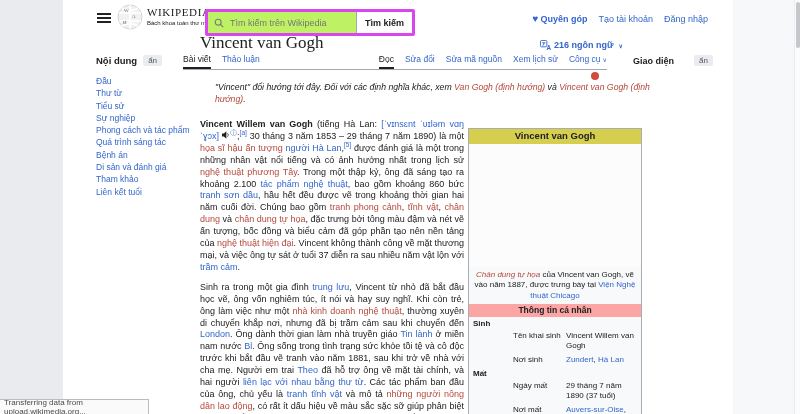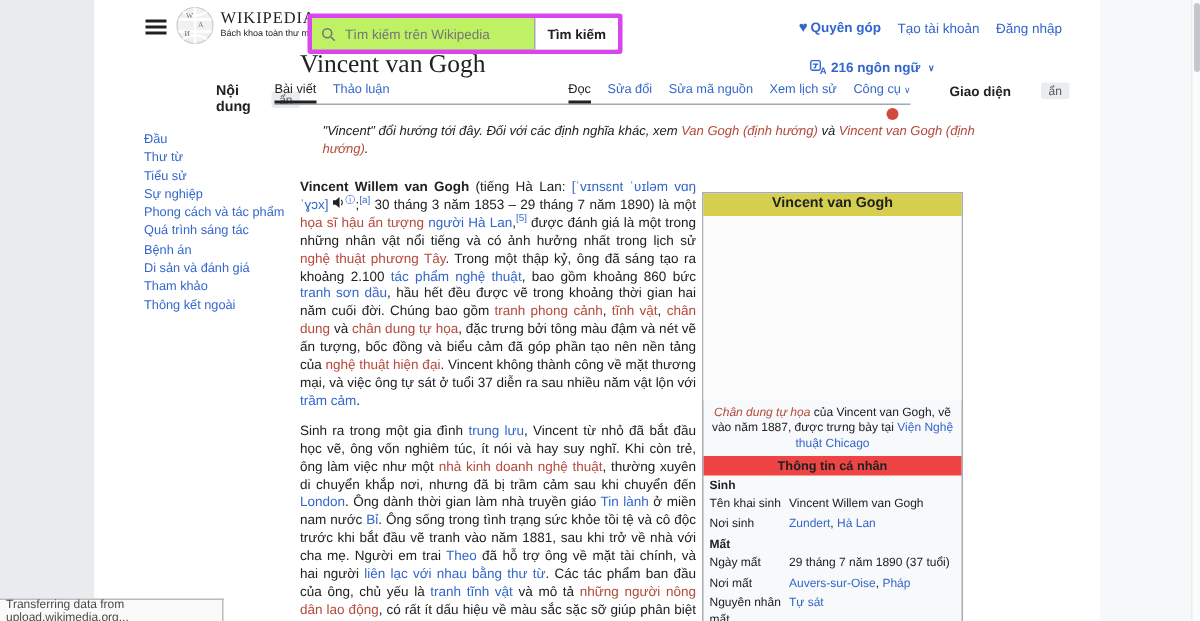--- a/index.html
+++ b/index.html
@@ -28,21 +28,21 @@
   .search-btn{height:21px;border-left:1px solid #a2a9b1;background:#fff;font-weight:bold;
     font-size:9px;padding:0 8px;display:flex;align-items:center;cursor:pointer;white-space:nowrap;}
   .header-right{position:absolute;top:13px;left:478px;width:167px;display:flex;gap:11px;
     align-items:center;justify-content:flex-end;font-size:9px;white-space:nowrap;}
   .header-right .hlink{color:#3366cc;cursor:pointer;}
   .donate{font-weight:bold;}
   .heart{color:#3366cc;font-size:10px;margin-right:2px;}
 
   
   .toc{position:absolute;left:33px;top:55px;width:104px;}
-  .toc-head{display:flex;align-items:center;gap:6px;margin-left:48px;}
+  .toc-head{display:flex;align-items:center;gap:6px;}
   .toc-title{font-weight:bold;font-size:9.5px;}
   .pill{font-size:8px;color:#54595d;background:#eaecf0;border-radius:2px;padding:1px 5px;cursor:pointer;}
   .toc-list{margin-top:9px;}
   .toc-item{font-size:8.5px;color:#3366cc;line-height:12.3px;white-space:nowrap;cursor:pointer;}
 
   
   .page-title{position:absolute;left:137px;top:33px;font-family:"Liberation Serif",serif;
     font-size:17px;color:#202122;}
   .langs{position:absolute;top:40px;left:430px;width:130px;display:flex;justify-content:flex-end;
     align-items:center;gap:3px;color:#3366cc;font-size:9px;font-weight:bold;cursor:pointer;white-space:nowrap;}
@@ -72,24 +72,24 @@
   .sg-n{font-style:normal;}
   .sg-s{color:#3366cc;font-size:6.5px;vertical-align:super;line-height:0;cursor:pointer;}
   .spk{display:inline-block;cursor:pointer;}
 
   
   .infobox{position:absolute;left:405px;top:128px;width:172px;background:#f8f9fa;
     border:1px solid #a7adb5;font-size:8px;line-height:10.5px;}
   .ib-title{background:#d6ce4e;font-weight:bold;font-size:9.5px;text-align:center;padding:2px 0;}
   .ib-image{height:123px;background:#fcfcfc;}
   .ib-caption{padding:3px 5px;text-align:center;}
-  .ib-bar{background:#ef4444;font-weight:bold;font-size:8.5px;text-align:center;padding:1px 0;}
+  .ib-bar{background:#fca5a5;font-weight:bold;font-size:8.5px;text-align:center;padding:1px 0;}
   .ib-section{font-weight:bold;padding:2px 4px 0 4px;}
   .ib-row{display:flex;padding:1.5px 4px;}
-  .ib-label{width:48px;flex:0 0 auto;color:#202122;}
+  .ib-label{width:48px;flex:0 0 auto;color:#202122;margin-left:40px;}
   .ib-value{flex:1;padding-left:5px;}
 
   
   .statusbar{position:absolute;left:0;bottom:0;width:144px;height:14px;background:#fafafa;
     border-top:1px solid #bbb;border-right:1px solid #bbb;font-size:8px;color:#4a4a4a;
     display:flex;align-items:center;padding-left:4px;z-index:5;}
 </style>
 </head>
 <body>
 
@@ -134,21 +134,21 @@
     <div class="toc-list" id="toc-list">
         <div class="toc-item">Đầu</div>
         <div class="toc-item">Thư từ</div>
         <div class="toc-item">Tiểu sử</div>
         <div class="toc-item">Sự nghiệp</div>
         <div class="toc-item">Phong cách và tác phẩm</div>
         <div class="toc-item">Quá trình sáng tác</div>
         <div class="toc-item">Bệnh án</div>
         <div class="toc-item">Di sản và đánh giá</div>
         <div class="toc-item">Tham khảo</div>
-        <div class="toc-item">Thông kết ngoài</div>
+        <div class="toc-item">Liên kết tuổi</div>
       </div>
   </div>
 
   <div class="page-title">Vincent van Gogh</div>
   <div class="langs">
     <svg width="11" height="10" viewBox="0 0 12 11">
       <rect x="0.5" y="0.5" width="7" height="7" rx="1.2" fill="none" stroke="#3366cc" stroke-width="1"></rect>
       <path d="M2 3h4M4 3v3M2.6 6c1-.6 2-1.8 2.3-3" stroke="#3366cc" stroke-width="0.8" fill="none"></path>
       <text x="7.2" y="10.5" font-size="7" fill="#3366cc" font-family="Liberation Sans,sans-serif">A</text>
     </svg>

